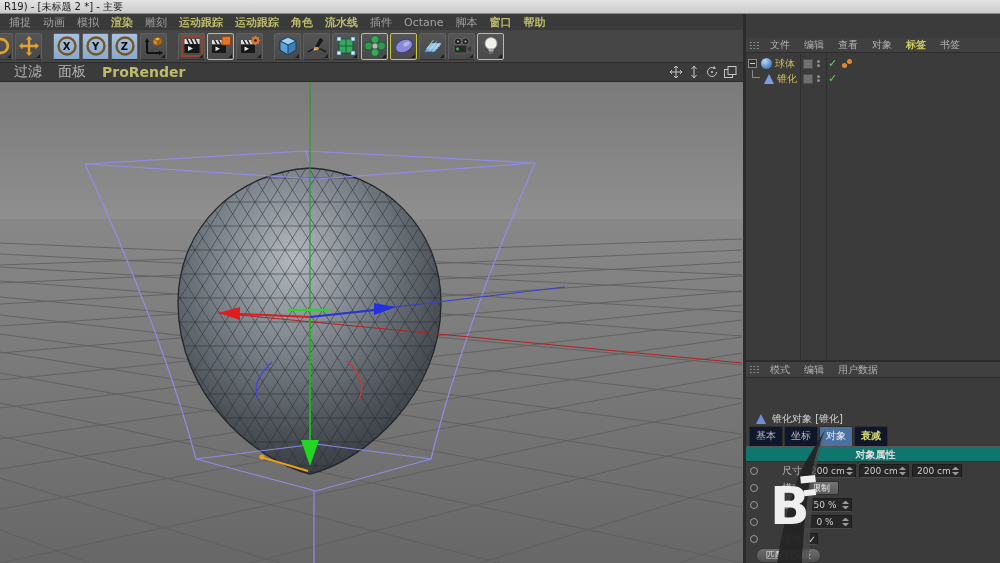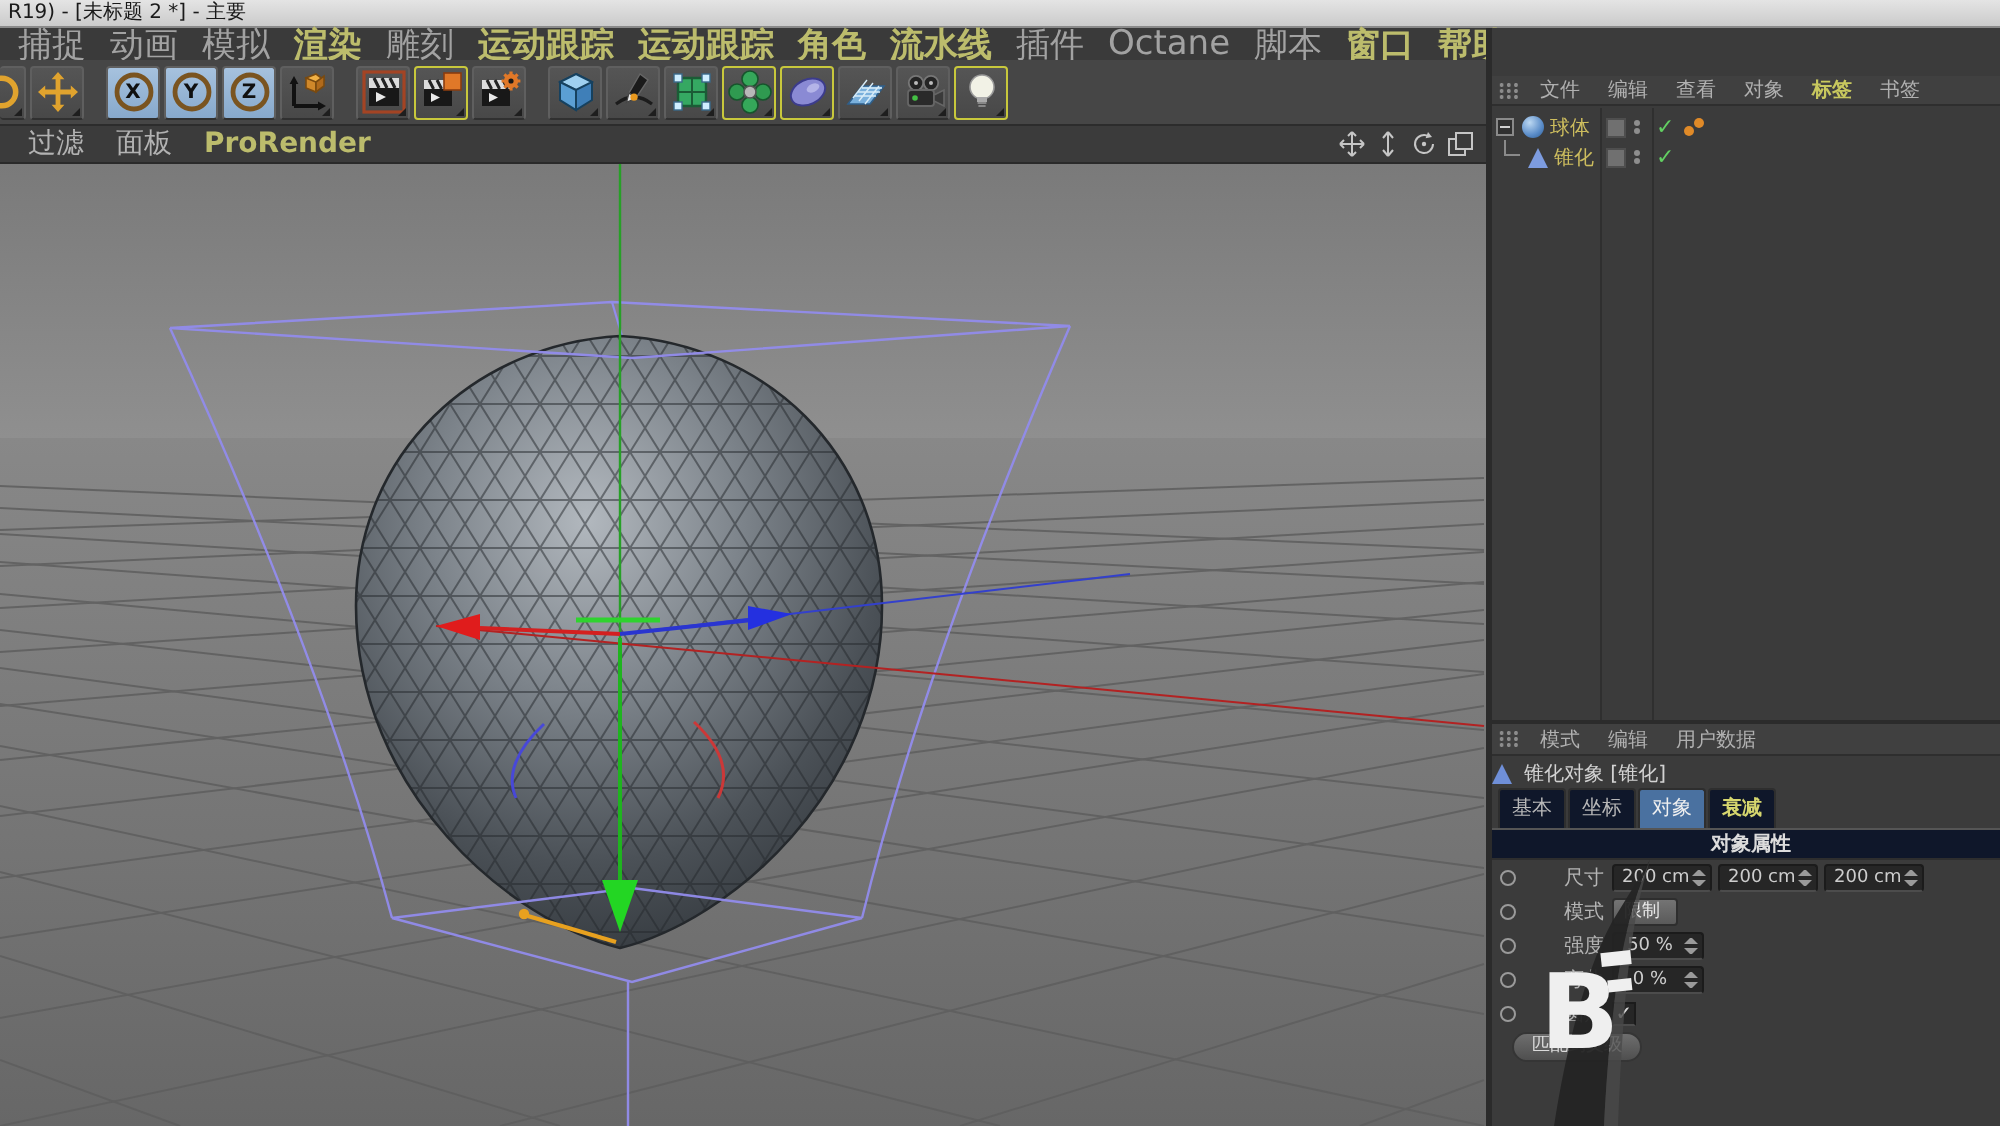--- a/index.html
+++ b/index.html
@@ -8,21 +8,21 @@
   .app { position:absolute; inset:0; width:1000px; height:563px; }
 
   
   .titlebar { position:absolute; left:0; top:0; width:1000px; height:14px;
     background:linear-gradient(#e4e4e4,#cbcbcb); color:#1a1a1a; font-size:10px;
     line-height:14px; padding-left:4px; border-bottom:1px solid #8a8a8a; }
 
   
   .menubar { position:absolute; left:0; top:14px; width:1000px; height:16px;
     background:#3a3a3a; display:flex; align-items:center; padding-left:3px; }
-  .menubar .mi { font-size:17px; padding:0 6px; color:#a2a2a2; white-space:nowrap; }
+  .menubar .mi { font-size:11px; padding:0 6px; color:#a2a2a2; white-space:nowrap; }
   .menubar .mi.emph { color:#bcbc6c; font-weight:bold; }
 
   
   .toolbar { position:absolute; left:0; top:30px; width:743px; height:33px;
     background:#464646; border-bottom:1px solid #2c2c2c; display:flex;
     align-items:center; padding-left:0; }
   .tgap { width:9px; }
   .tbtn { position:relative; width:27px; height:27px; margin:0 1px;
     background:linear-gradient(#555,#484848); border:1px solid #5f5f5f;
     border-bottom-color:#303030; border-radius:2px; display:flex;
@@ -84,29 +84,29 @@
   .phong { position:absolute; left:96px; top:3px; width:14px; height:10px; }
   .phong i { position:absolute; border-radius:50%; background:#e08a28; }
   .phong i:nth-child(1) { width:5px; height:5px; left:0; top:4px; }
   .phong i:nth-child(2) { width:5px; height:5px; left:5px; top:0; }
 
   
   .am { position:absolute; left:0; top:346px; width:254px; height:203px;
     background:#3b3b3b; border-top:2px solid #2b2b2b;text-align:center; }
   .am-menu { height:16px; background:#404040; border-bottom:1px solid #2e2e2e;
     display:flex; align-items:center; gap:2px; padding-left:3px; }
-  .am-title { height:18px; display:flex; align-items:center; padding-left:0; }
+  .am-title { height:18px; display:flex; align-items:center; padding-left:10px;margin-top:32px; }
   .am-title .cone-ico { border-bottom-color:#6f8fd8; margin-left:0; }
   .am-title span { font-size:10px; color:#d2d2d2; margin-left:6px; }
   .am-tabs { height:18px; display:flex; align-items:flex-end; gap:1px; padding-left:3px; }
   .tab { font-size:10px; color:#b8b8b8; background:#0f172a; padding:2px 6px 3px;
     border:1px solid #2e2e2e; border-bottom:none; border-radius:2px 2px 0 0; }
   .tab.active { background:#4a71a0; color:#f0f0f0; }
   .tab.emph { color:#d6d66e; font-weight:bold; }
-  .am-sec { height:16px; background:#0f172a; border-top:1px solid #555;
+  .am-sec { height:16px; background:#0f766e; border-top:1px solid #555;
     border-bottom:1px solid #2e2e2e; font-size:10px; font-weight:bold;
     color:#dcdcdc; line-height:15px; padding-left:5px; }
   .arow { position:relative; height:17px; display:flex; align-items:center; }
   .kf { width:8px; height:8px; border:1.5px solid #9a9a9a; border-radius:50%;
     margin-left:4px; flex:none; }
   .alab { font-size:10px; color:#b4b4b4; margin-left:20px; width:28px; flex:none; }
   .fld { position:relative; height:14px; background:#262626; border:1px solid #1b1b1b;
     border-bottom-color:#4c4c4c; border-radius:2px; color:#cdcdcd; font-size:9px;
     line-height:12px; padding:0 12px 0 4px; margin-right:3px; white-space:nowrap; }
   .spin { position:absolute; right:2px; top:2px; width:7px; }

